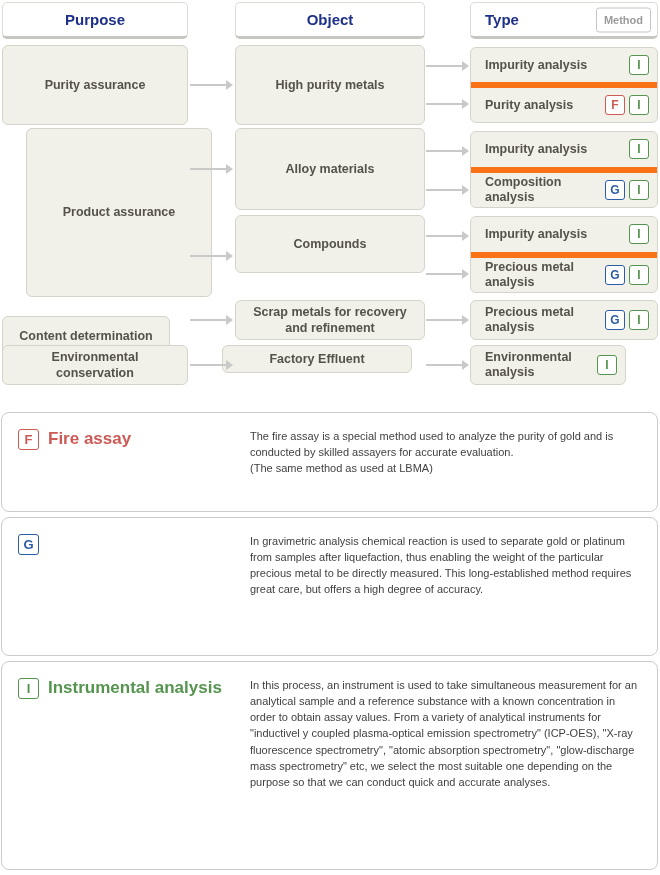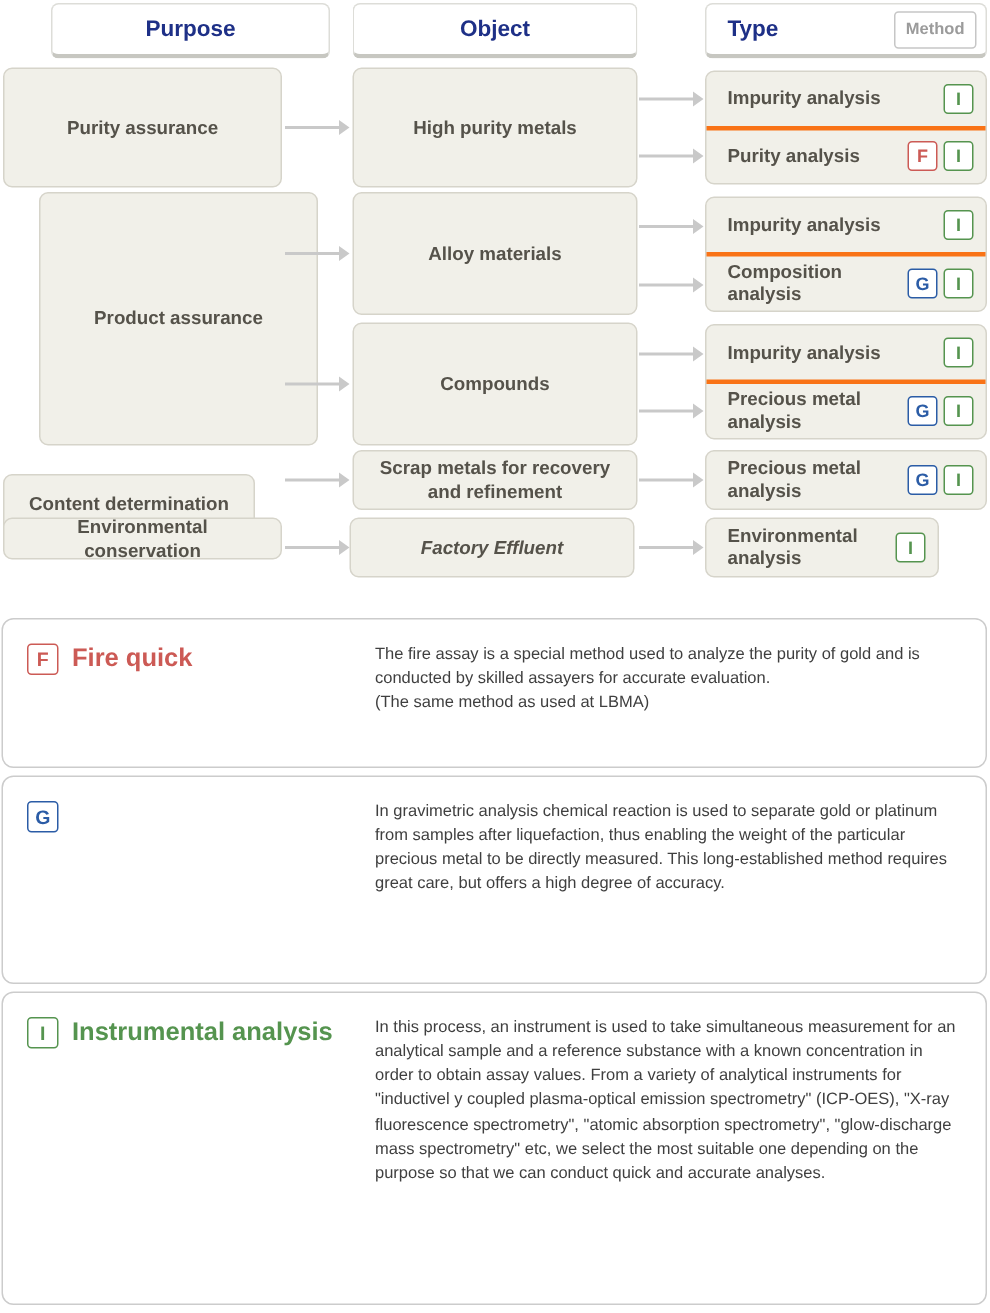--- a/index.html
+++ b/index.html
@@ -18,21 +18,21 @@
   
   .fbox{position:absolute;background:var(--box-bg,#f1f0e9);border:1px solid var(--box-border,#d6d4ca);
         border-radius:6px;box-sizing:border-box;display:flex;align-items:center;justify-content:center;
         text-align:center;font-weight:bold;font-size:12.5px;color:var(--box-text,#55524a);
         padding:0 8px;line-height:1.3;}
 
   
   .tgroup{position:absolute;background:var(--box-bg,#f1f0e9);border:1px solid var(--box-border,#d6d4ca);
         border-radius:6px;box-sizing:border-box;display:flex;flex-direction:column;}
   .trow{flex:1;display:flex;align-items:center;padding:0 8px 0 14px;gap:4px;min-height:0;}
-  .trow + .trow{border-top:3px solid #f97316;align-items:center;}
+  .trow + .trow{border-top:6px solid #f97316;align-items:center;}
   .tlabel{flex:1;font-weight:bold;font-size:12.5px;color:var(--box-text,#55524a);line-height:1.2;text-align:left;}
   .badges{display:flex;gap:4px;flex:none;}
   .mbadge{width:20px;height:20px;border-radius:3px;background:#fff;box-sizing:border-box;
         display:flex;align-items:center;justify-content:center;font-weight:bold;font-size:12px;line-height:1;}
   .b-F{border:1px solid var(--method-f,#cc5a55);color:var(--method-f,#cc5a55);}
   .b-G{border:1px solid var(--method-g,#2b5ca6);color:var(--method-g,#2b5ca6);}
   .b-I{border:1px solid var(--method-i,#55944f);color:var(--method-i,#55944f);}
 
   
   .arrow{position:absolute;height:2px;width:36px;background:var(--arrow,#c9c9c9);}
@@ -49,57 +49,57 @@
   .t-F{color:var(--method-f,#cc5a55);}
   .t-G{color:var(--method-g,#2b5ca6);}
   .t-I{color:var(--method-i,#55944f);}
   .legend-desc{flex:1;font-size:11px;color:var(--desc-text,#3f3f3f);line-height:1.47;white-space:pre-line;}
 </style>
 </head>
 <body>
 
 <div class="stage">
 
-  <div class="hbox" style="left:2px;width:186px;margin-left:32px;">
+  <div class="hbox" style="left:2px;width:186px;">
     <span>Purpose</span>
   </div>
   <div class="hbox" style="left:235px;width:190px;">
     <span>Object</span>
   </div>
   <div class="hbox type" style="left:470px;width:188px;">
     <span>Type</span>
     <span class="method-chip">Method</span>
   </div>
 
   <div class="fbox" style="left:2px;top:45px;width:186px;height:80px;">
     <span>Purity assurance</span>
   </div>
   <div class="fbox" style="left:2px;top:128px;width:186px;height:169px;margin-left:24px;">
     <span>Product assurance</span>
   </div>
   <div class="fbox" style="left:2px;top:316px;width:168px;height:40px;">
     <span>Content determination</span>
   </div>
-  <div class="fbox" style="left:2px;top:345px;width:186px;height:28px;">
+  <div class="fbox" style="left:2px;top:345px;width:186px;height:40px;">
     <span>Environmental conservation</span>
   </div>
 
   <div class="fbox" style="left:235px;top:45px;width:190px;height:80px;">
     <span>High purity metals</span>
   </div>
   <div class="fbox" style="left:235px;top:128px;width:190px;height:82px;">
     <span>Alloy materials</span>
   </div>
-  <div class="fbox" style="left:235px;top:215px;width:190px;height:82px;">
+  <div class="fbox" style="left:235px;top:215px;width:190px;height:58px;">
     <span>Compounds</span>
   </div>
   <div class="fbox" style="left:235px;top:300px;width:190px;height:40px;">
     <span>Scrap metals for recovery and refinement</span>
   </div>
-  <div class="fbox" style="left:233px;top:345px;width:190px;height:40px;font-style:italic;">
+  <div class="fbox" style="left:222px;top:345px;width:190px;height:28px;">
     <span>Factory Effluent</span>
   </div>
 
   <div class="tgroup" style="left:470px;top:47px;width:188px;height:76px;">
     <div class="trow">
       <span class="tlabel">Impurity analysis</span>
       <span class="badges">
         <span class="mbadge b-I">I</span>
       </span>
     </div>
@@ -174,21 +174,21 @@
   <div class="arrow" style="left:426px;top:150px;"></div>
   <div class="arrow" style="left:426px;top:189px;"></div>
   <div class="arrow" style="left:426px;top:235px;"></div>
   <div class="arrow" style="left:426px;top:273px;"></div>
   <div class="arrow" style="left:426px;top:319px;"></div>
   <div class="arrow" style="left:426px;top:364px;"></div>
 
   <div class="legend-box" style="top:412px;height:100px;">
     <div class="legend-left">
       <span class="lbadge b-F">F</span>
-      <span class="legend-title t-F">Fire quick</span>
+      <span class="legend-title t-F">Fire assay</span>
     </div>
     <div class="legend-desc">The fire assay is a special method used to analyze the purity of gold and is conducted by skilled assayers for accurate evaluation.
 (The same method as used at LBMA)</div>
   </div>
 
   <div class="legend-box" style="top:517px;height:139px;">
     <div class="legend-left">
       <span class="lbadge b-G">G</span>
     </div>
     <div class="legend-desc">In gravimetric analysis chemical reaction is used to separate gold or platinum from samples after liquefaction, thus enabling the weight of the particular precious metal to be directly measured. This long-established method requires great care, but offers a high degree of accuracy.</div>

